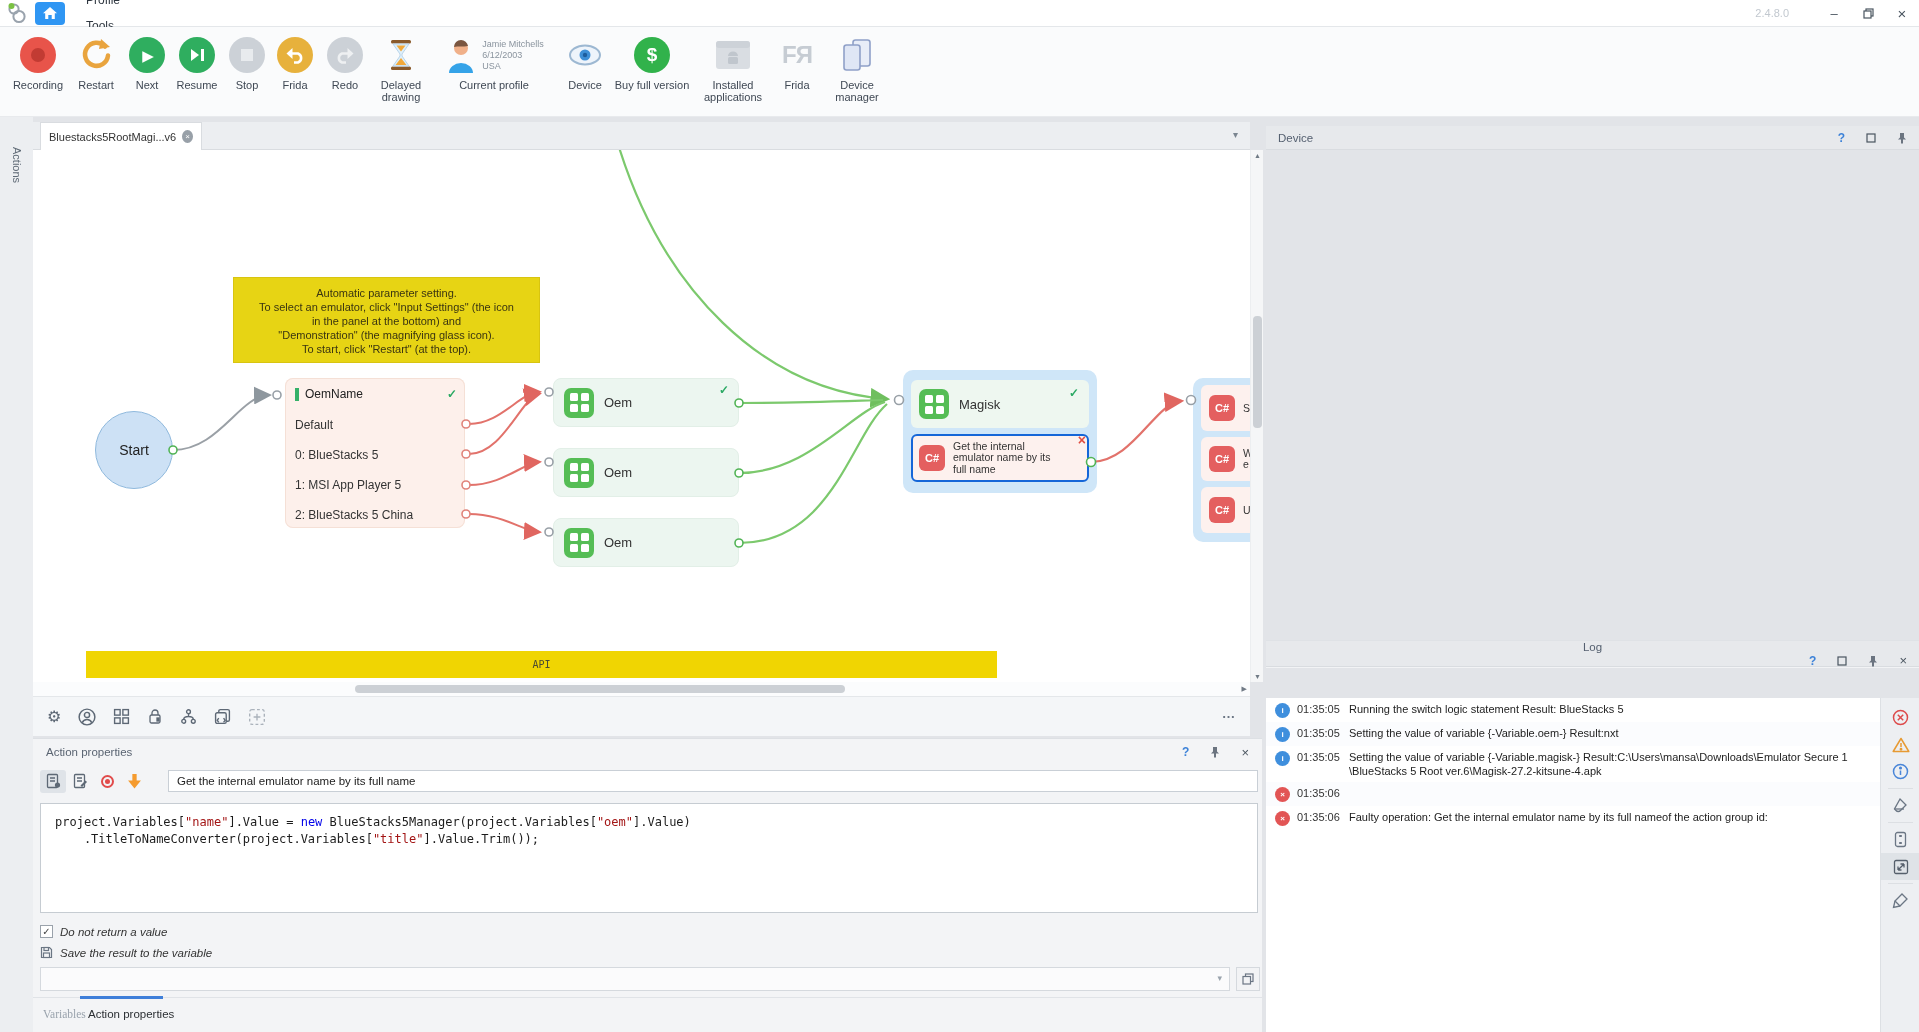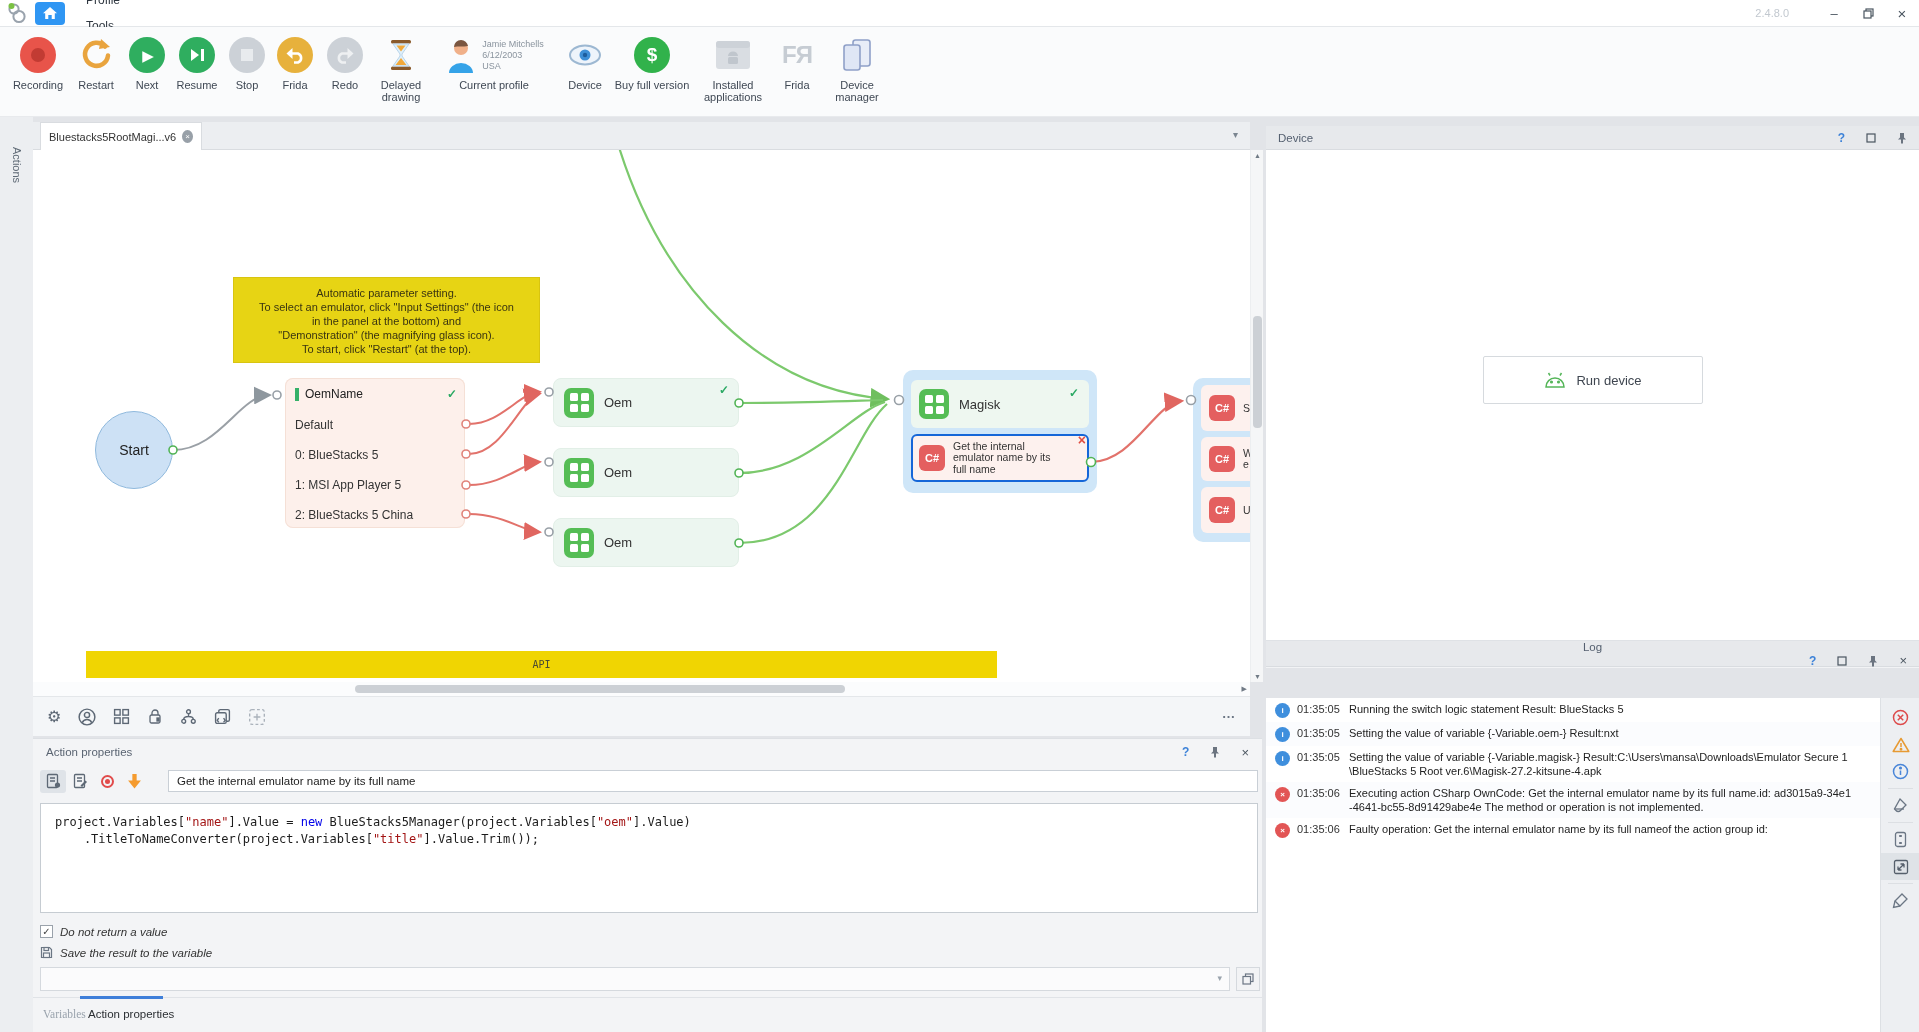--- a/index.html
+++ b/index.html
@@ -620,31 +620,20 @@
     <div class="ph-icons">
       <span class="help-q">?</span>
       <svg width="10" height="10" viewBox="0 0 10 10">
           <rect x="1" y="1" width="8" height="8" fill="none" stroke="#4a5560" stroke-width="1.2"></rect>
         </svg>
       <svg width="10" height="12" viewBox="0 0 10 12">
           <path d="M3 1 H7 V5.5 L9 7.5 H6 V11 L5 12 L4 11 V7.5 H1 L3 5.5 Z" fill="#6b7480"></path>
         </svg>
     </div>
   </div>
-  <div class="device-content">
-    <div class="run-btn">
-      <svg width="22" height="16" viewBox="0 0 22 16" fill="none" stroke="#56b65a" stroke-width="1.5">
-        <path d="M2 15 a9 9 0 0 1 18 0 z"></path>
-        <path d="M6 3.5 L4.5 1 M16 3.5 L17.5 1"></path>
-        <circle cx="7.5" cy="10" r="0.8" fill="#56b65a"></circle>
-          <circle cx="14.5" cy="10" r="0.8" fill="#56b65a"></circle>
-      </svg>
-      <span>Run device</span>
-    </div>
-  </div>
   <div class="device-status">
     <span class="status-item">
       <span>Device: LDPlayer</span>
     </span>
     <span class="status-item">
       <svg width="14" height="13" viewBox="0 0 14 13" fill="none" stroke="#5a6570" stroke-width="1.2">
         <rect x="1" y="1" width="12" height="8" rx="1"></rect>
           <path d="M5 12 H9 M7 9.5 V12"></path>
       </svg>
       <span>Without proxy</span>
@@ -684,21 +673,20 @@
       <span class="log-text">Setting the value of variable {-Variable.oem-}  Result:nxt</span>
     </div>
     <div class="log-row">
       <span class="log-ic info">i</span>
       <span class="log-time">01:35:05</span>
       <span class="log-text">Setting the value of variable {-Variable.magisk-}  Result:C:\Users\mansa\Downloads\Emulator Secure 1\BlueStacks 5 Root ver.6\Magisk-27.2-kitsune-4.apk</span>
     </div>
     <div class="log-row">
       <span class="log-ic error">×</span>
       <span class="log-time">01:35:06</span>
-      <span class="log-text">Executing action CSharp OwnCode: Get the internal emulator name by its full name.id: ad3015a9-34e1-4641-bc55-8d91429abe4e  The method or operation is not implemented.</span>
     </div>
     <div class="log-row">
       <span class="log-ic error">×</span>
       <span class="log-time">01:35:06</span>
       <span class="log-text">Faulty operation: Get the internal emulator name by its full nameof the action group id:</span>
     </div>
   </div>
 
   <div class="log-strip">
     <div class="strip-ic" style="margin-top:6px">

